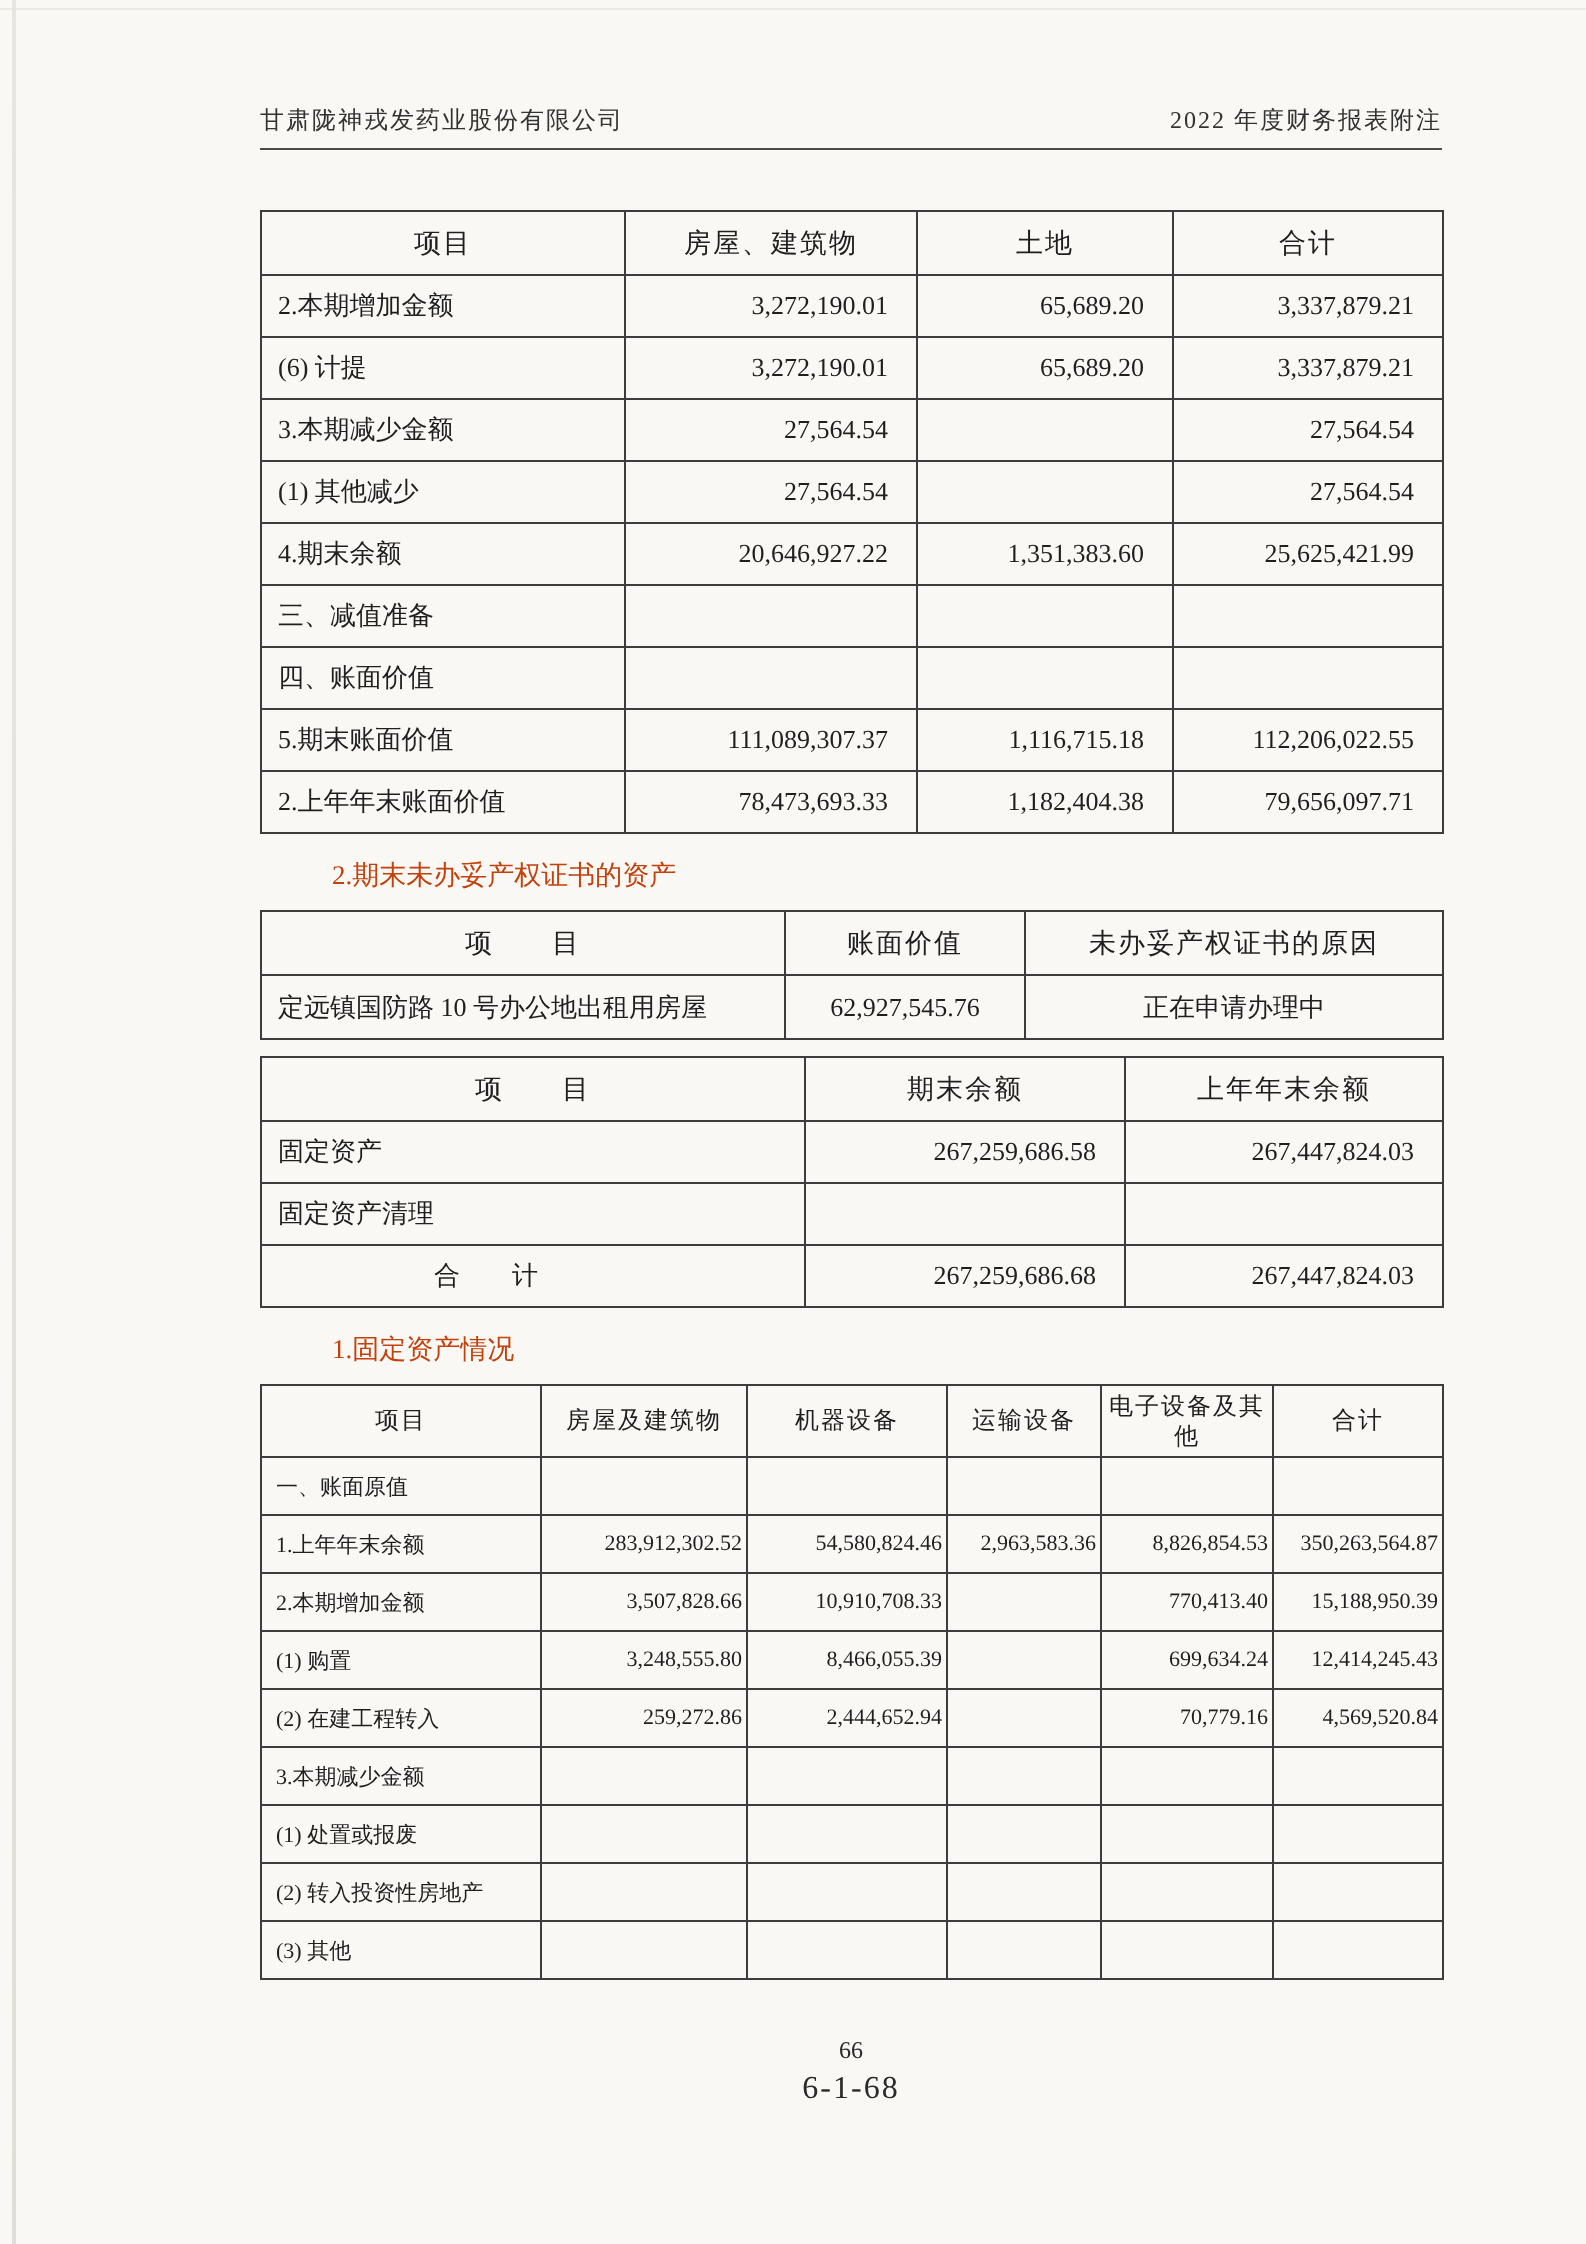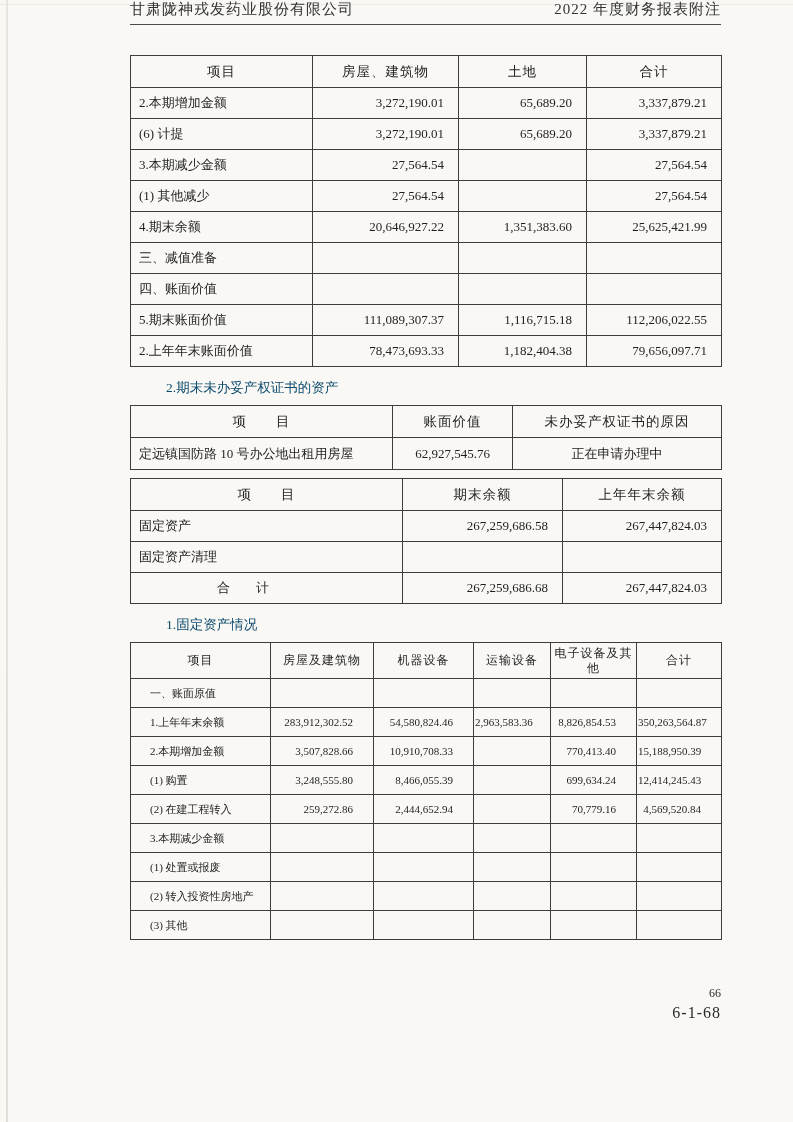--- a/index.html
+++ b/index.html
@@ -17,23 +17,23 @@
     background: linear-gradient(#d9d6ce, #ccc9c0); opacity: .55;
   }
   .scan-edge-top {
     position: absolute; top: 4px; left: 0; right: 0; height: 1px;
     background: #e3e1da; opacity: .6;
   }
   .page-inner { position: absolute; left: 130px; top: 0; width: 591px; }
 
   .doc-header {
     display: flex; justify-content: space-between; align-items: flex-end;
-    padding-bottom: 5px;
+    margin-top: 52px; padding-bottom: 5px;
     border-bottom: 1.5px solid #4a4a4a;
-    font-size: 15px; letter-spacing: 1px; color: #333;
+    font-size: 12px; letter-spacing: 1px; color: #333;
   }
 
   table.fin-table {
     border-collapse: collapse; width: 591px; table-layout: fixed;
     color: #1f1f1f;
   }
   .fin-table th, .fin-table td {
     border: 1px solid #3d3d3d; font-weight: normal;
     overflow: hidden; vertical-align: middle;
   }
@@ -43,28 +43,28 @@
   td.al-right  { text-align: right; padding-right: 14px; }
   td.al-center { text-align: center; }
 
   .t1 { margin-top: 30px; }
   .t2 { margin-top: 8px; }
   .t2 td { height: 32px; }
   .t3 { margin-top: 8px; }
   .t4 { margin-top: 8px; }
   .t4 th { font-size: 12px; height: 36px; line-height: 1.25; }
   .t4 td { font-size: 11px; height: 29px; }
-  .t4 td.al-right { padding-right: 20px; }
-  .t4 td.al-left  { padding-left: 19px; margin-top: 37px; }
-
-  .sec-title { font-size: 13.5px; color: #0c4a6e; }
+  .t4 td.al-right { padding-right: 2px; }
+  .t4 td.al-left  { padding-left: 7px; margin-top: 37px; }
+
+  .sec-title { font-size: 13.5px; color: #c2410c; }
   .sec-title.indent1 { margin: 12px 0 0 36px; }
   .sec-title.bold    { margin: 13px 0 0 42px; font-weight: bold; font-size: 14px; letter-spacing: 1px; }
 
-  .doc-footer { margin-top: 46px; text-align: right; color: #2a2a2a; }
+  .doc-footer { margin-top: 28px; text-align: center; color: #2a2a2a; }
   .doc-footer .pg   { font-size: 12px; }
   .doc-footer .code { font-size: 16px; margin-top: 3px; letter-spacing: 1px; }
 </style>
 </head>
 <body>
 
 <div class="scan-edge-left"></div>
 <div class="scan-edge-top"></div>
 
 <div class="page-inner">

